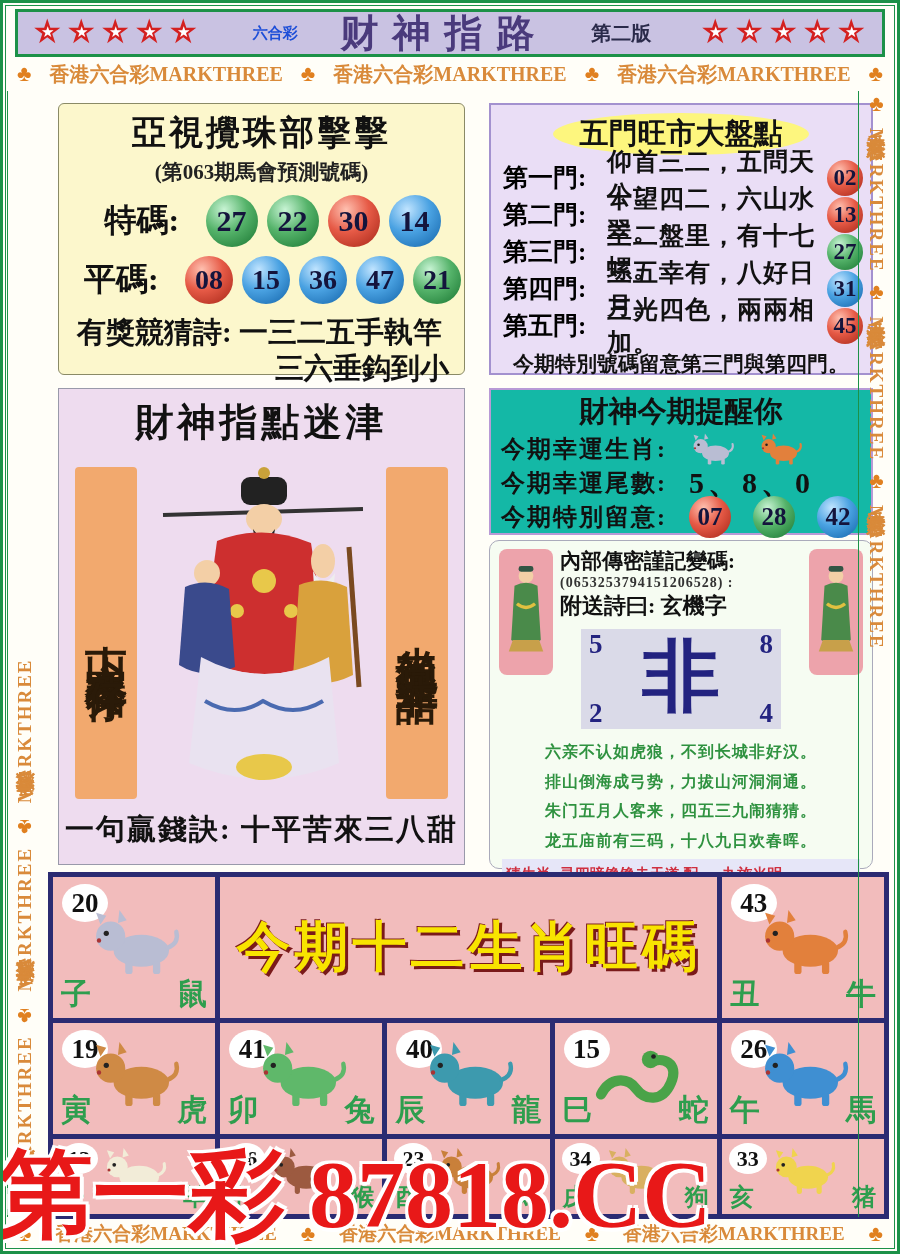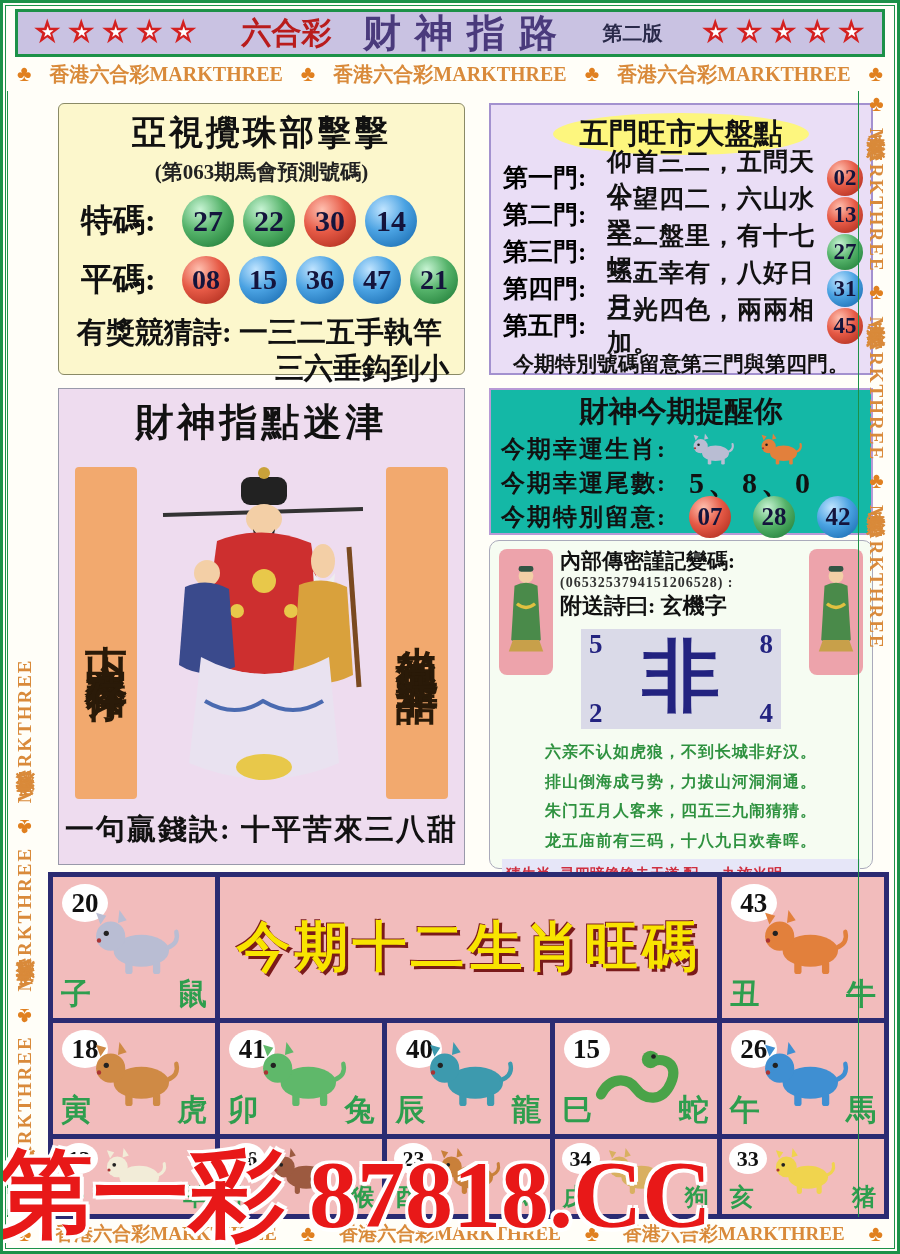--- a/index.html
+++ b/index.html
@@ -9,21 +9,21 @@
   .page::after{content:"";position:absolute;inset:2px;border:1px solid #1c9148;pointer-events:none;}
 
   
   .titlebar{position:absolute;left:12px;right:12px;top:6px;height:48px;background:#c9c2e2;
             border:3px solid #1c9148;display:flex;align-items:center;justify-content:space-between;
             padding:0 14px;box-sizing:border-box;z-index:5;}
   .stars{display:flex;gap:2px;}
   .star{position:relative;width:32px;height:36px;display:inline-block;}
   .star::before{content:"★";position:absolute;left:0;top:-4px;font-size:34px;color:#d42020;}
   .star::after{content:"★";position:absolute;left:9px;top:8px;font-size:15px;color:#ffffff;}
-  .cat{font-size:30px;font-weight:bold;color:#b91c1c;margin-left:10px;}
+  .cat{font-size:15px;font-weight:bold;color:#1d4ed8;margin-left:10px;}
   .main-title{font-size:38px;font-weight:bold;color:#4a3a7c;letter-spacing:14px;}
   .edition{font-size:20px;font-weight:bold;color:#2a2a4a;margin-right:6px;}
 
   
   .marquee{position:absolute;left:14px;right:14px;display:flex;align-items:center;
            justify-content:space-between;color:#d98a3a;font-weight:bold;font-size:20px;z-index:4;}
   .marquee.top{top:57px;height:28px;}
   .marquee.bottom{bottom:5px;height:24px;font-size:19px;}
   .flower{color:#e08020;font-size:22px;}
   .strip{position:absolute;top:88px;bottom:34px;width:34px;writing-mode:vertical-rl;
@@ -42,21 +42,21 @@
   .b48{width:48px;height:48px;font-size:28px;}
   .b40{width:42px;height:42px;font-size:25px;}
   .b36{width:36px;height:36px;font-size:23px;}
 
   
   .box-predict{position:absolute;left:55px;top:100px;width:407px;height:272px;background:#fcf7cc;
                border:1px solid #8a8a66;border-radius:6px;box-sizing:border-box;text-align:center;
                padding-top:6px;}
   .box-predict .t{font-size:34px;font-weight:bold;color:#111;letter-spacing:3px;}
   .box-predict .s{font-size:21px;font-weight:bold;color:#222;margin-top:2px;}
-  .num-row{display:flex;align-items:center;justify-content:flex-start;gap:9px;padding-left:22px;margin-top:9px;}
+  .num-row{display:flex;align-items:center;justify-content:center;gap:9px;padding-left:22px;margin-top:9px;}
   .num-row .lbl{font-size:32px;font-weight:bold;color:#111;width:92px;text-align:left;flex:none;}
   .poem{margin-top:10px;text-align:left;padding-left:18px;font-size:29px;font-weight:bold;color:#111;line-height:1.25;}
   .poem .l2{padding-left:198px;}
 
   
   .box-gates{position:absolute;left:486px;top:100px;width:384px;height:272px;background:#eadef6;
              border:2px solid #a391cf;box-sizing:border-box;text-align:center;}
   .gate-title{width:256px;height:42px;margin:8px auto 4px;background:#fdf67e;border-radius:50%/50%;
               display:flex;align-items:center;justify-content:center;font-size:29px;font-weight:bold;color:#111;}
   .gate-line{display:flex;align-items:center;padding:0 8px 0 12px;height:37px;}
@@ -381,21 +381,21 @@
             <path d="M9 12 l-3 -8 7 2 z" fill="#e2803c"></path>
             <path d="M21 11 l1 -9 5 7 z" fill="#e2803c"></path>
             <circle cx="13" cy="18" r="1.8" fill="#222"></circle>
             <circle cx="8" cy="23" r="1.5" fill="#a33"></circle>
           </svg></span>
       <span class="branch">丑</span>
       <span class="aname">牛</span>
     </div>
 
     <div class="cell">
-      <span class="badge">18</span>
+      <span class="badge">19</span>
       <span class="zpic"><svg viewBox="0 0 64 48">
             <ellipse cx="37" cy="30" rx="19" ry="11" fill="#cf8a45"></ellipse>
             <rect x="26" y="37" width="5" height="9" rx="2" fill="#cf8a45"></rect>
             <rect x="45" y="37" width="5" height="9" rx="2" fill="#cf8a45"></rect>
             <path d="M55 28 q 8 -3 6 -11" fill="none" stroke="#cf8a45" stroke-width="3" stroke-linecap="round"></path>
             <circle cx="16" cy="20" r="10" fill="#cf8a45"></circle>
             <path d="M9 12 l-3 -8 7 2 z" fill="#cf8a45"></path>
             <path d="M21 11 l1 -9 5 7 z" fill="#cf8a45"></path>
             <circle cx="13" cy="18" r="1.8" fill="#222"></circle>
             <circle cx="8" cy="23" r="1.5" fill="#a33"></circle>

